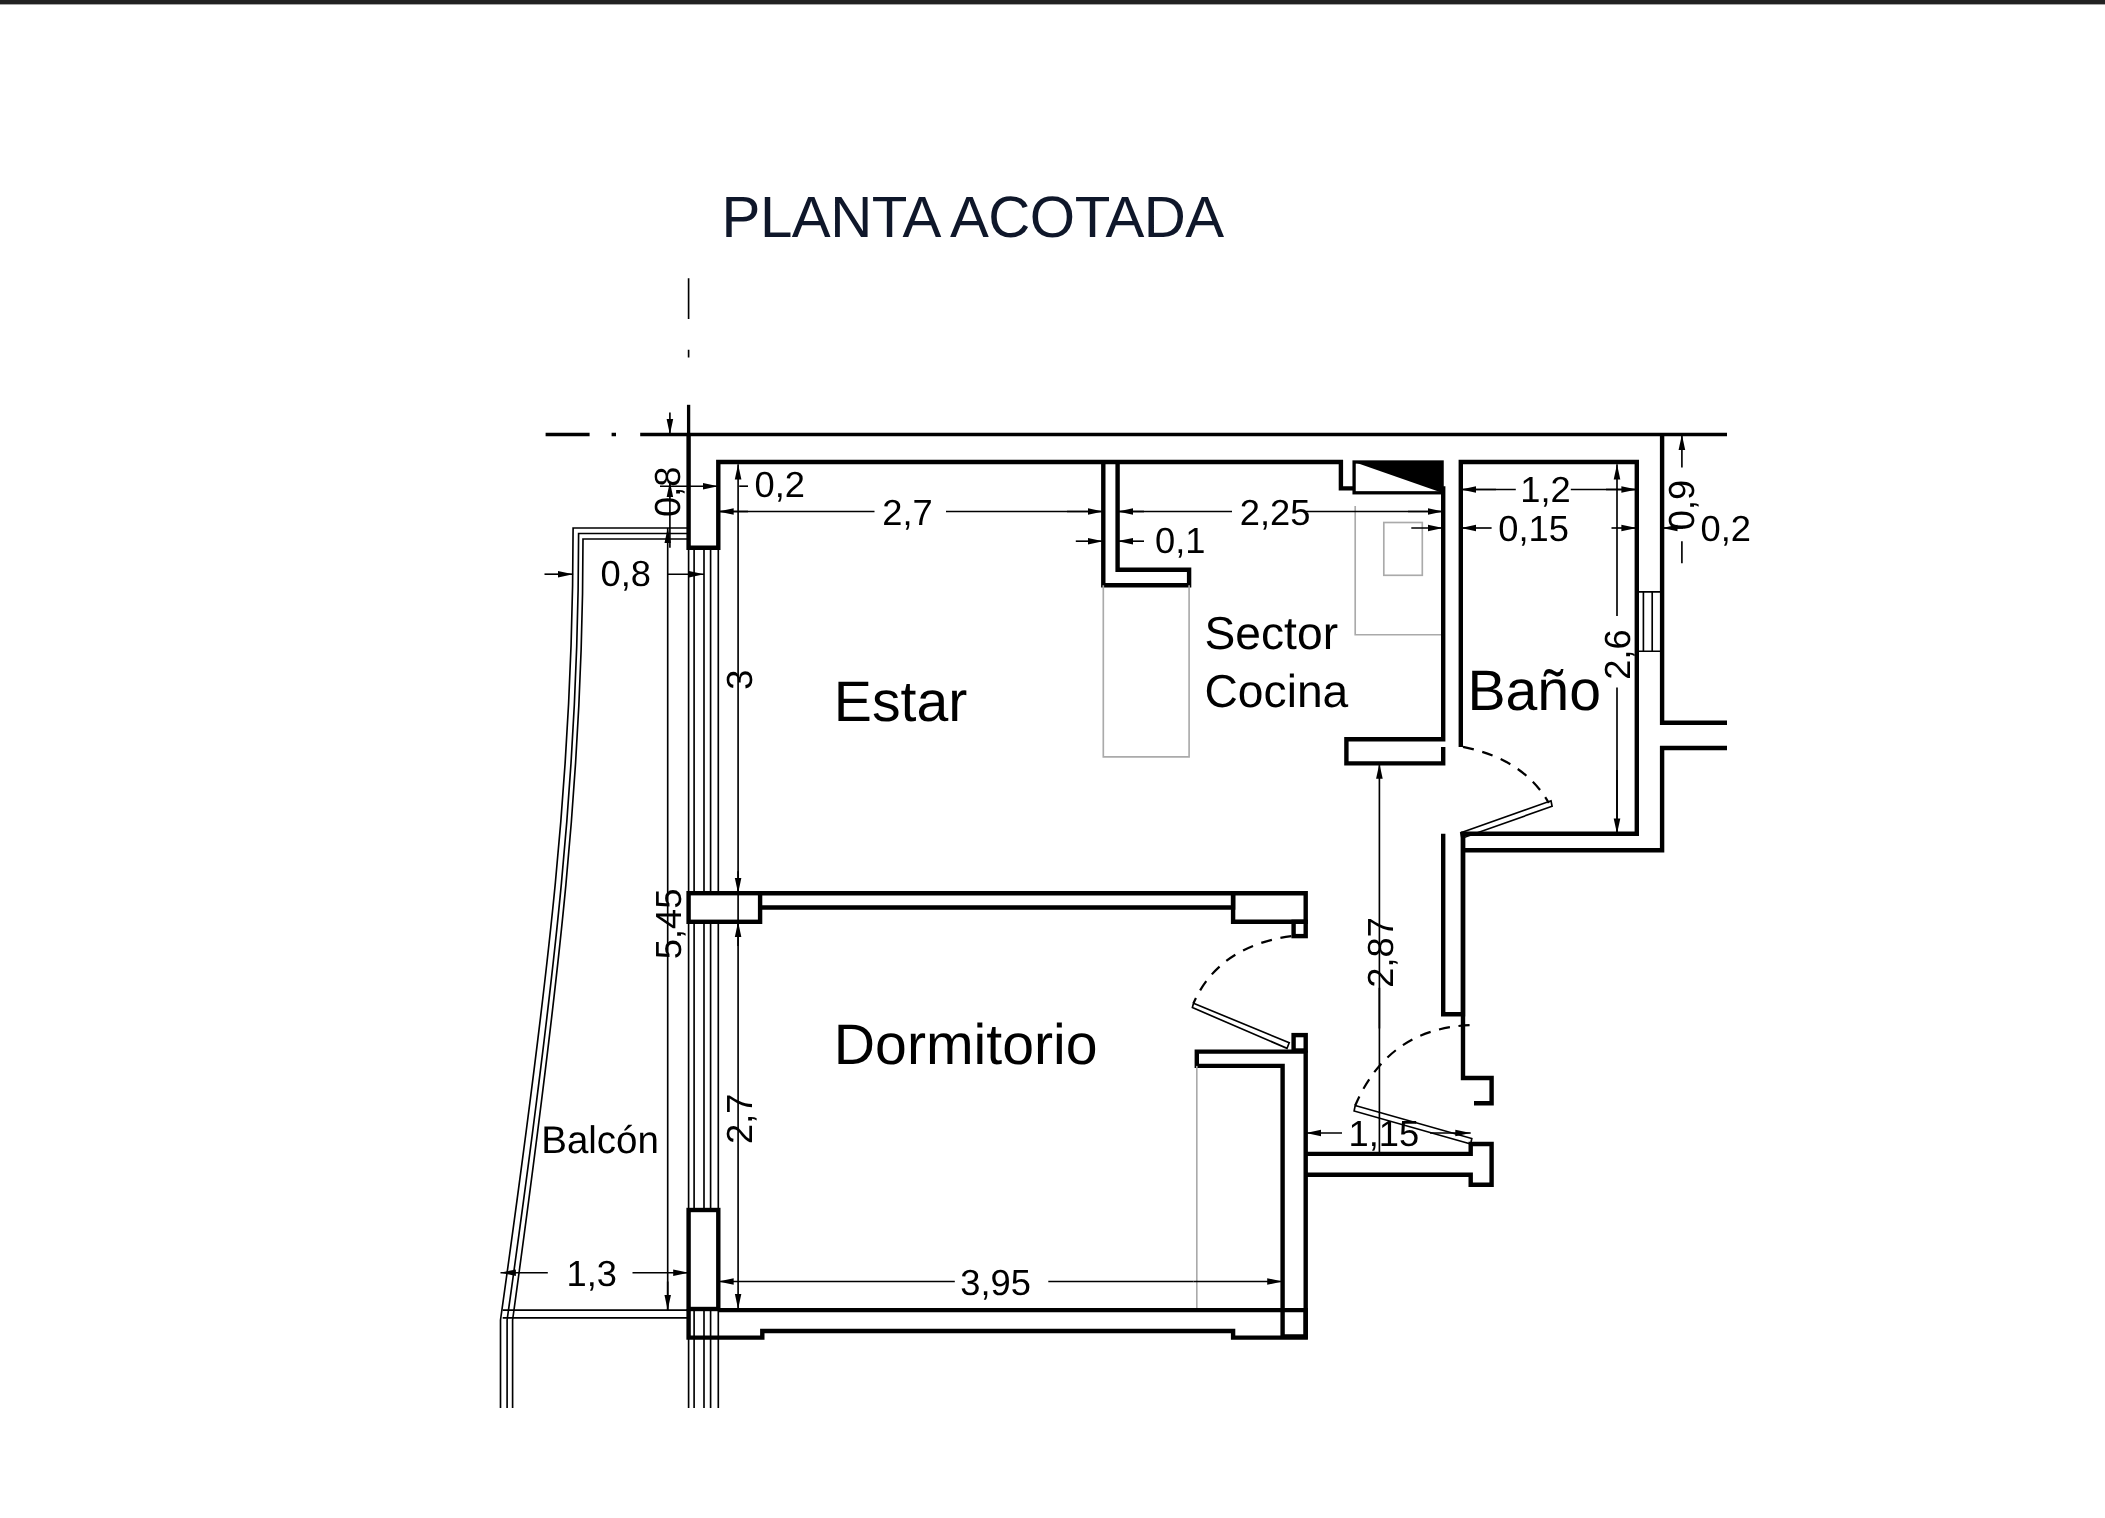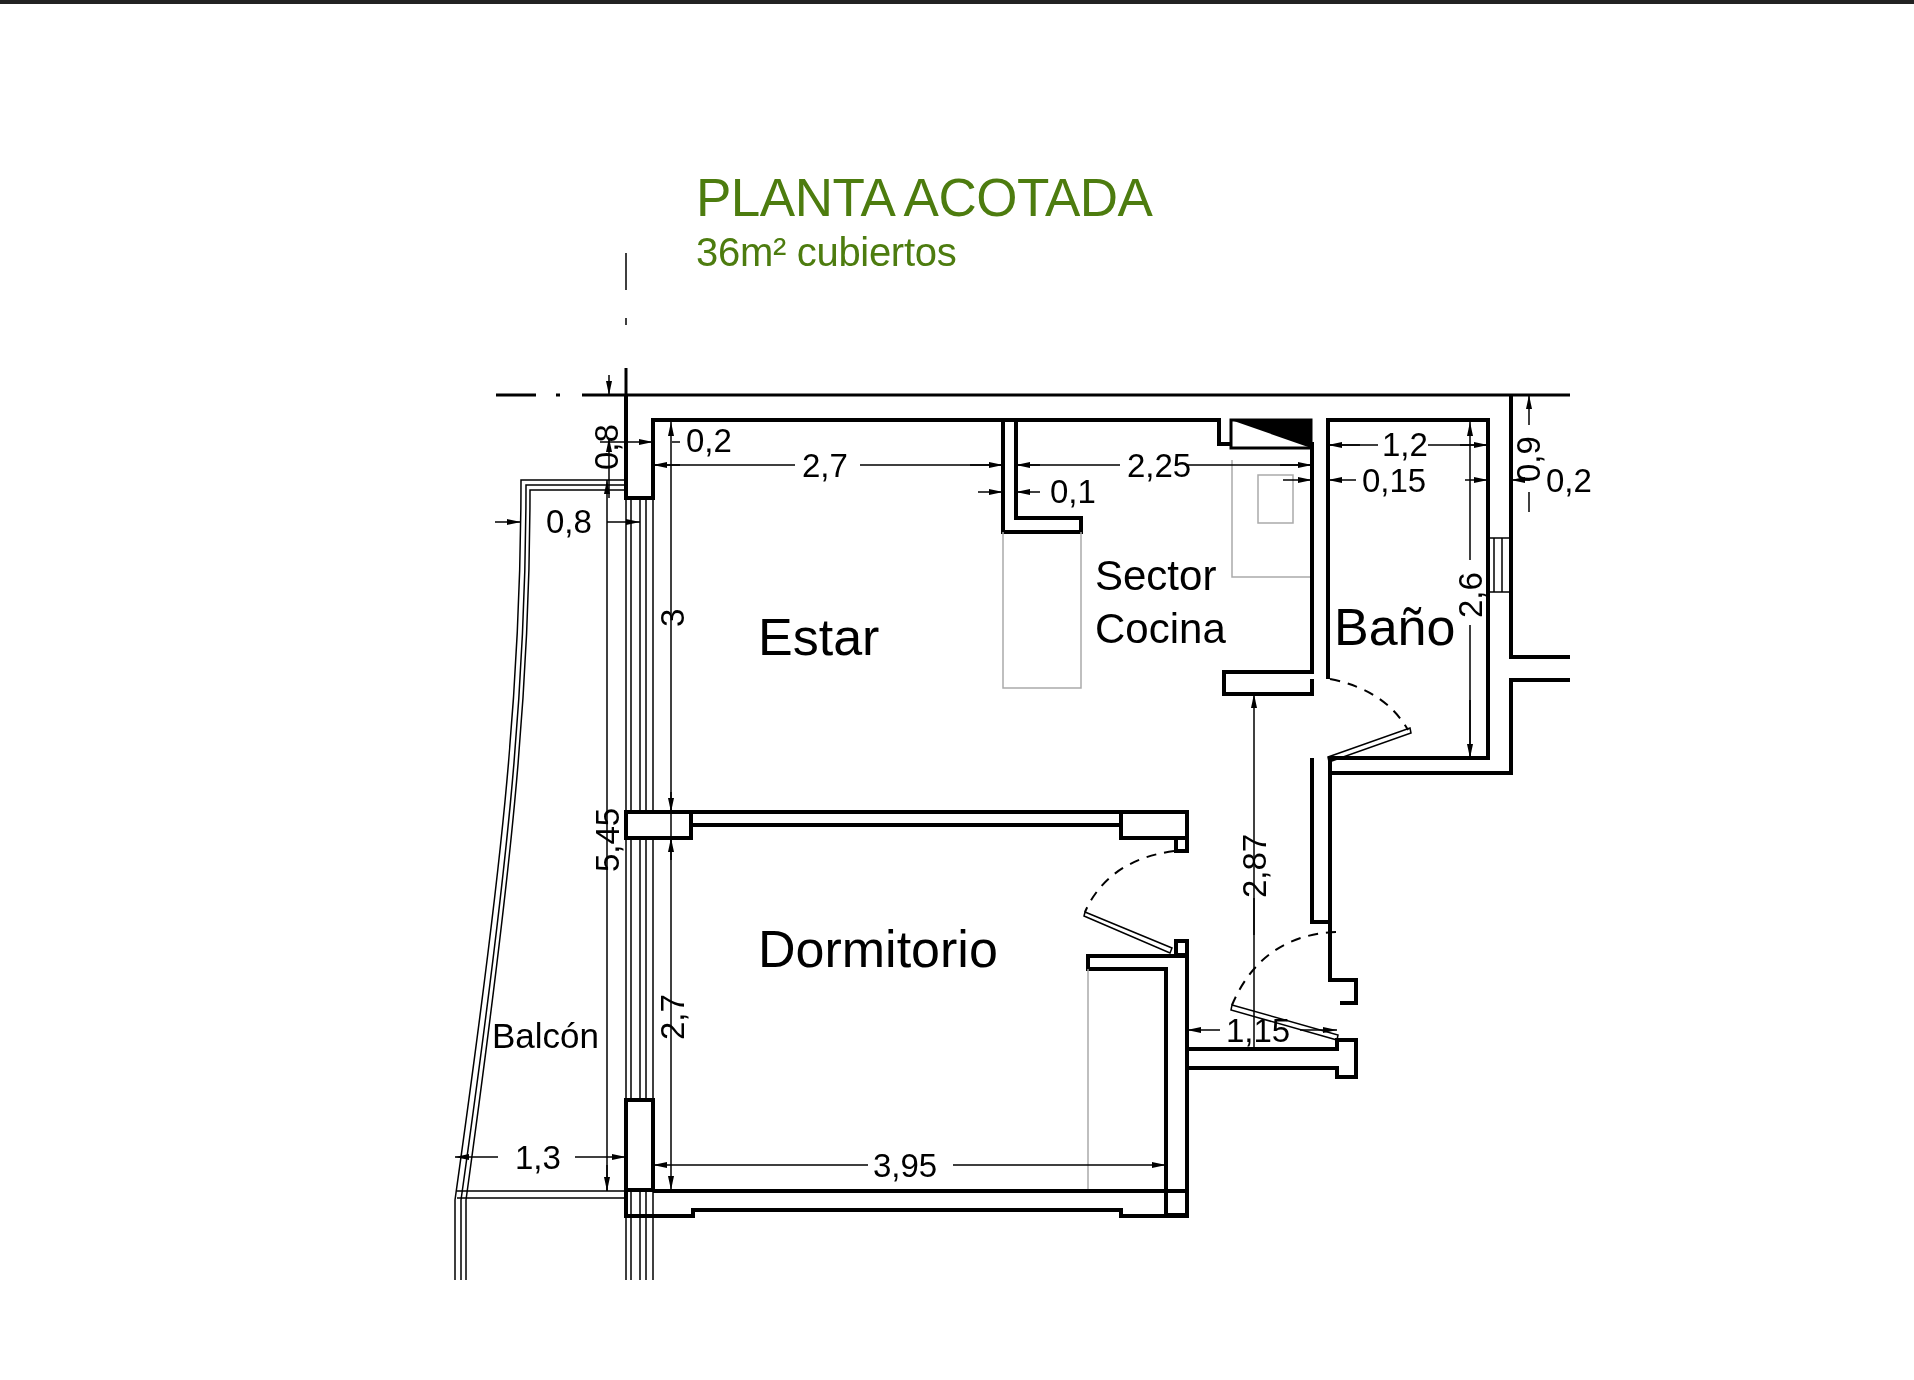--- a/index.html
+++ b/index.html
@@ -1,18 +1,18 @@
 <!DOCTYPE html>
 <html><head>
 <meta charset="utf-8">
 <style>
   html, body { margin: 0; padding: 0; background: #ffffff; }
   body { width: 1914px; height: 1380px; position: relative; overflow: hidden; font-family: "Liberation Sans", sans-serif; }
   .topbar { position: absolute; left: 0; top: 0; width: 1914px; height: 4px; background: #222222; }
-  .title-block { position: absolute; left: 696px; top: 168px; color: #4d7c0f; }
+  .title-block { position: absolute; left: 656px; top: 168px; color: #0f172a; }
   .title { font-size: 53px; line-height: 60px; letter-spacing: -0.5px; }
   .sub { font-size: 40px; line-height: 48px; letter-spacing: -0.3px; }
   svg.plan { position: absolute; left: 0; top: 0; }
   .w { stroke: #000; stroke-width: 4; fill: none; }
   .wf { stroke: #000; stroke-width: 4; fill: #fff; }
   .t { stroke: #000; stroke-width: 1.5; fill: none; }
   .g { stroke: #aaa; stroke-width: 1.5; fill: none; }
   .d { stroke: #000; stroke-width: 1.5; fill: none; }
   .dash { stroke: #000; stroke-width: 2; fill: none; stroke-dasharray: 10 8; }
   .axis { stroke: #000; stroke-width: 3; fill: none; }
@@ -21,21 +21,20 @@
   .room-sm { font-size: 42px; }
   .dim { font-size: 33px; }
 </style>
 </head>
 <body>
 
 <div class="topbar"></div>
 
 <div class="title-block">
   <div class="title">PLANTA ACOTADA</div>
-  <div class="sub">36m² cubiertos</div>
 </div>
 
 <svg class="plan" width="1914" height="1380" viewBox="0 0 1914 1380">
   <defs>
     <marker id="arr" markerWidth="14" markerHeight="8" refX="14" refY="4" orient="auto-start-reverse" markerUnits="userSpaceOnUse">
       <path d="M0,1 L14,4 L0,7 Z" fill="#000"></path>
     </marker>
   </defs>
 
   <g>

